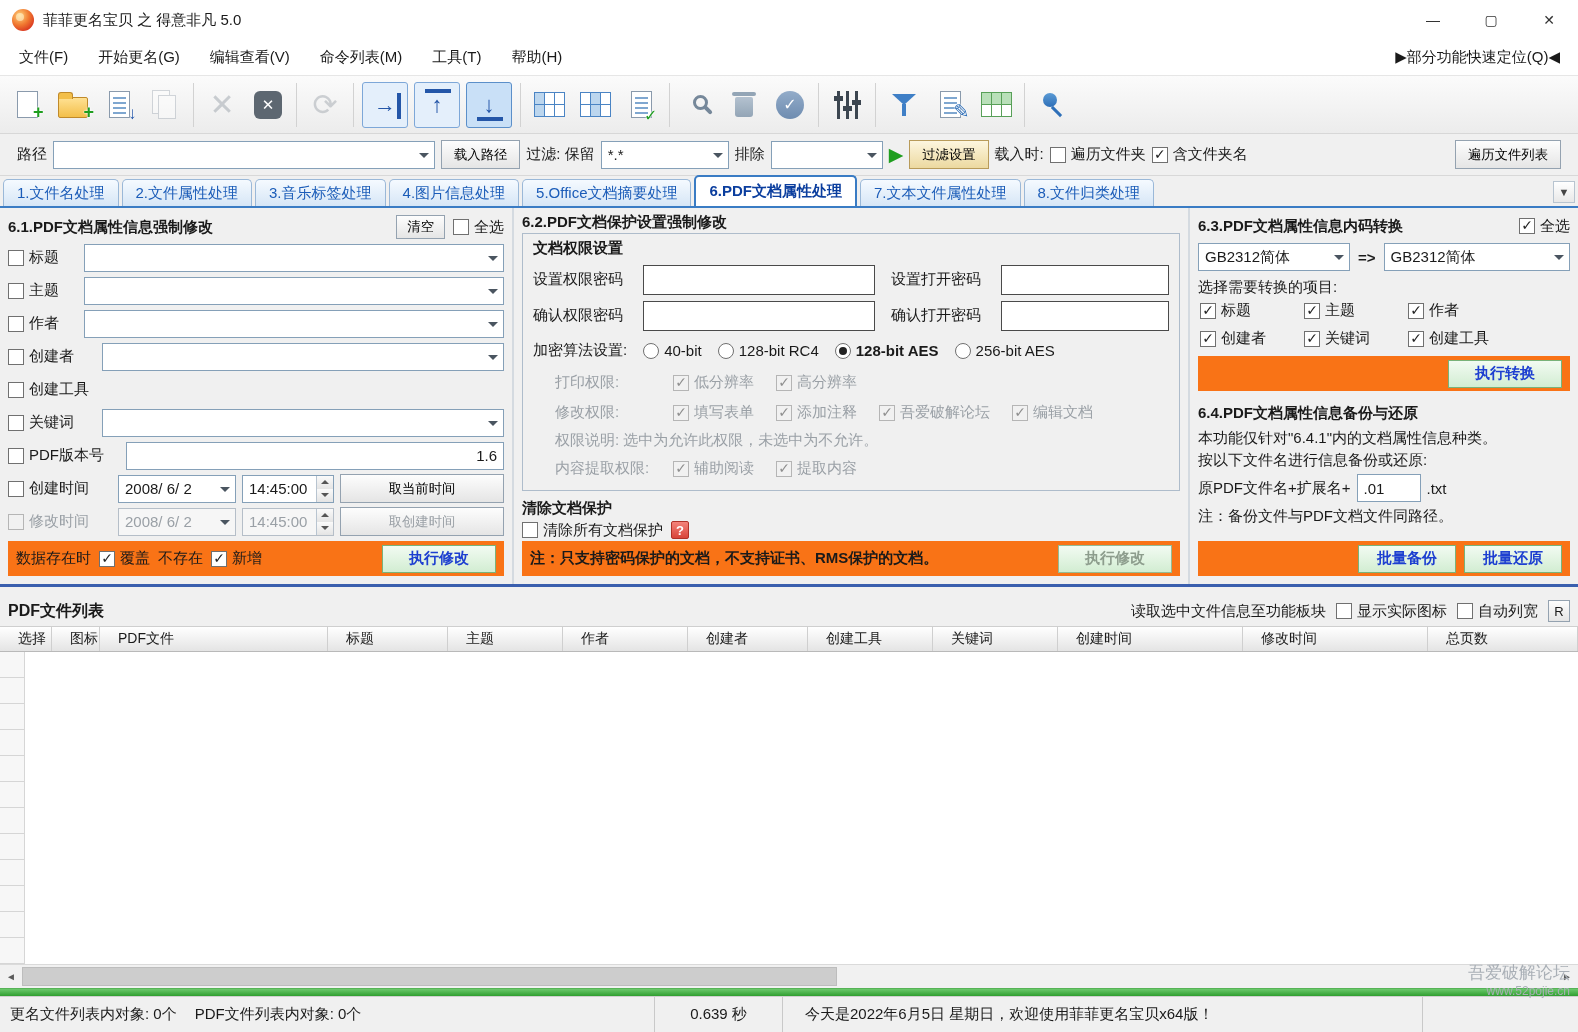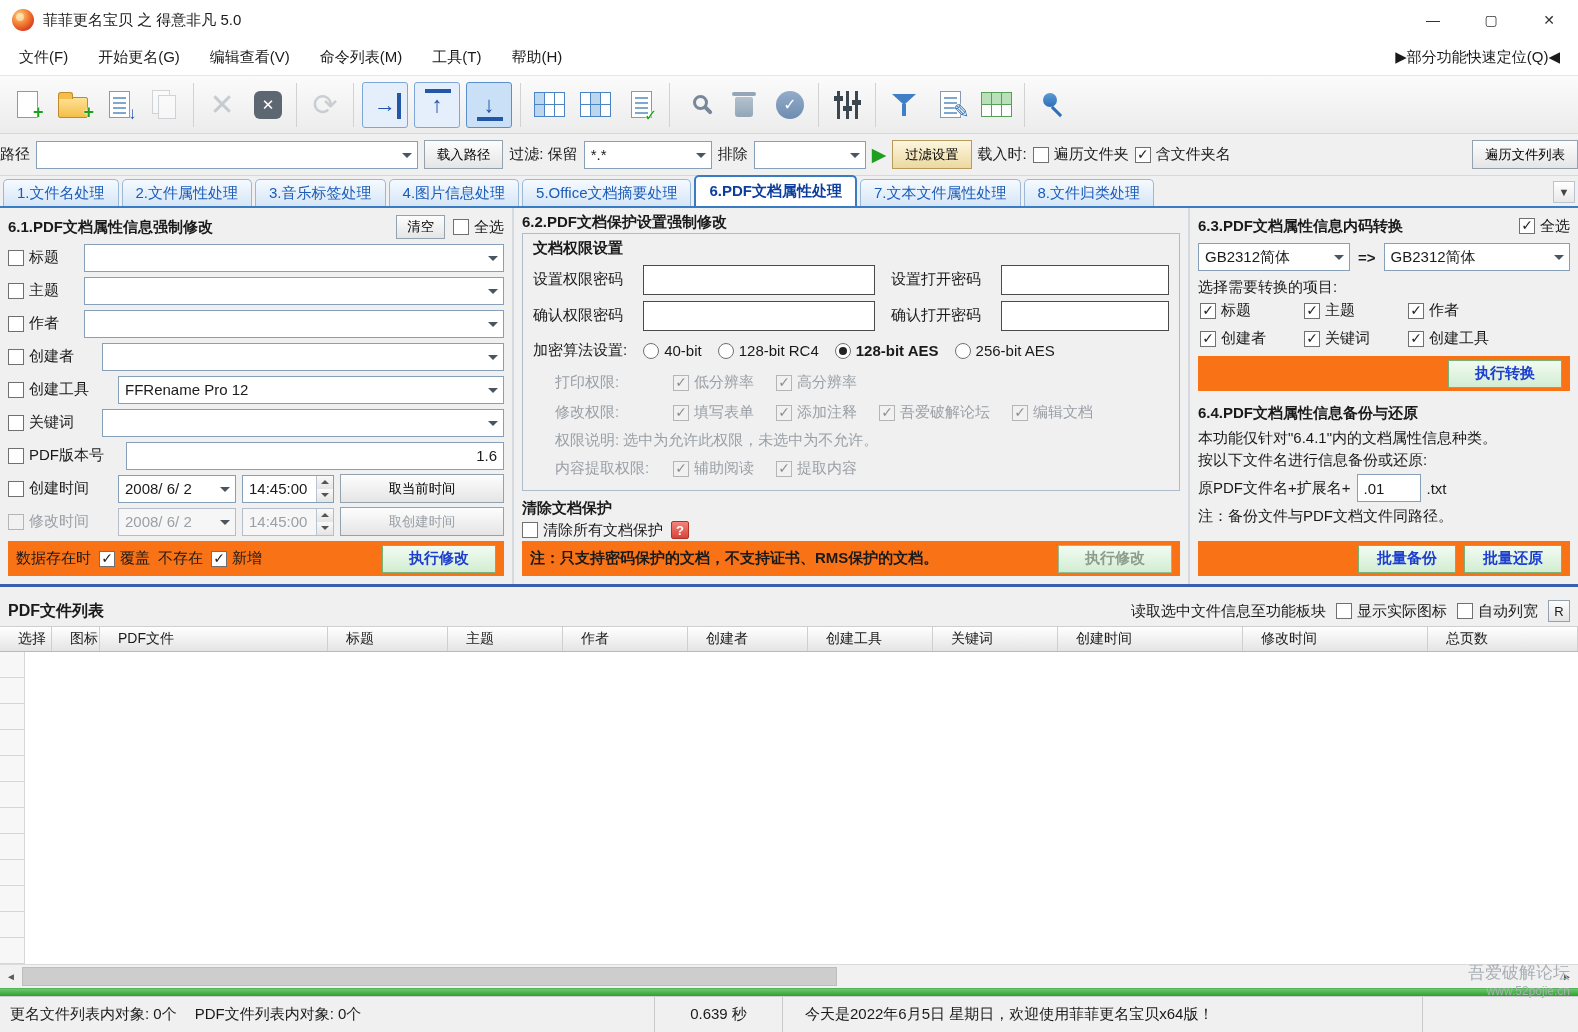--- a/index.html
+++ b/index.html
@@ -81,21 +81,21 @@
   .pin-icon { position:relative; width:28px; height:28px; }
   .pin-icon::before { content:''; position:absolute; left:4px; top:2px; width:14px; height:14px;
       background:linear-gradient(#5b9bd5,#2e6fb8); border-radius:50%; }
   .pin-icon::after { content:''; position:absolute; left:16px; top:14px; width:3px; height:13px;
       background:#2e6fb8; transform:rotate(-45deg); }
   .bar-r { position:absolute; right:6px; top:10px; width:4px; height:26px; background:#2456a8; }
   .bar-t { position:absolute; left:10px; top:6px; width:26px; height:4px; background:#2456a8; }
   .bar-b { position:absolute; left:10px; bottom:6px; width:26px; height:4px; background:#2456a8; }
 
   
-  .pathbar { height:42px; display:flex; align-items:center; gap:6px; padding:0 0;
+  .pathbar { height:42px; display:flex; align-items:center; gap:6px; padding:0 17px;
              background:#f0f0f0; border-bottom:1px solid #d8d8d8; }
   .plabel { white-space:nowrap; }
   .combo { height:28px; background:#fff; border:1px solid #85a0b8; display:flex; align-items:center;
            padding-left:6px; position:relative; }
   .combo .val { padding-right:24px; white-space:nowrap; overflow:hidden; }
   .dd { position:absolute; right:0; top:0; bottom:0; width:20px; display:flex; align-items:center;
         justify-content:center; }
   .dd::after { content:''; border:5px solid transparent; border-top-color:#4a5560; margin-top:6px; }
   .btn { height:29px; display:inline-flex; align-items:center; justify-content:center;
          background:linear-gradient(#fdfdfd,#e5e5e5); border:1px solid #94a2b0; padding:0 12px;
@@ -435,24 +435,20 @@
       <div class="combo flex1">
         <span class="val"></span>
         <span class="dd"></span>
       </div>
     </div>
     <div class="frow">
       <span class="cbl w104">
         <span class="cb"></span>
         <span>创建工具</span>
       </span>
-      <div class="combo flex1">
-        <span class="val">FFRename Pro 12</span>
-        <span class="dd"></span>
-      </div>
     </div>
     <div class="frow">
       <span class="cbl w88">
         <span class="cb"></span>
         <span>关键词</span>
       </span>
       <div class="combo flex1">
         <span class="val"></span>
         <span class="dd"></span>
       </div>

